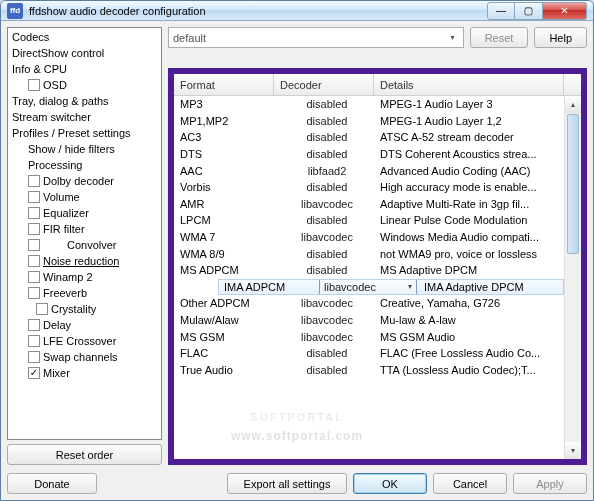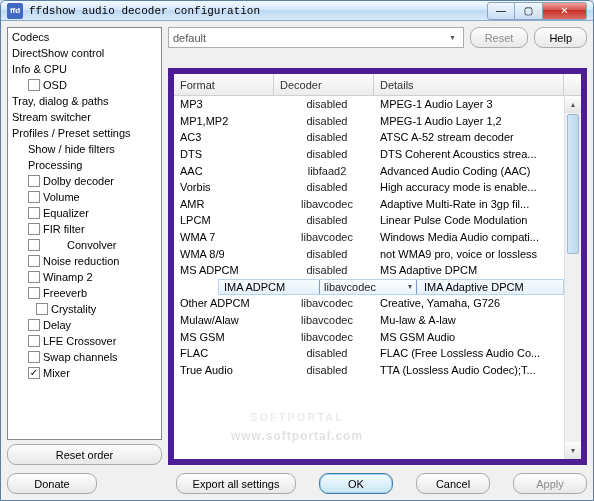--- a/index.html
+++ b/index.html
@@ -1,29 +1,29 @@
 <!DOCTYPE html>
 <html><head>
 <meta charset="utf-8">
 <style>
 * { box-sizing: border-box; font-family: "Segoe UI", Tahoma, sans-serif; font-size: 11px; }
 body { margin: 0; background: #d5e3f3; }
 .window { width: 594px; height: 501px; background: #fff; border: 1px solid #5a7fa0; border-radius: 6px 6px 0 0; overflow: hidden; box-shadow: 0 2px 10px rgba(0,0,0,.2); display: flex; flex-direction: column; }
 .titlebar { height: 20px; background: linear-gradient(#f3f9fe,#d5e8fb 45%,#bcd8f2 46%,#d7e9fa); display: flex; align-items: center; padding: 0 6px 0 6px; border-bottom: 1px solid #8ea9c7; }
 .app-icon { width: 16px; height: 16px; background: #4169c2; color: #fff; font-size: 8px; font-weight: bold; display: flex; align-items: center; justify-content: center; border-radius: 2px; margin-right: 6px; }
-.title { flex: 1; color: #000; font-family: Liberation Mono, monospace; }
+.title { flex: 1; color: #000; }
 .winbtns { display: flex; gap: 0; }
 .winbtn { width: 28px; height: 18px; border: 1px solid #8aa6c5; display: flex; align-items: center; justify-content: center; font-size: 10px; cursor: pointer; }
 .minbtn { background: linear-gradient(#f0f7fd,#c9def3); border-radius: 3px 0 0 3px; }
 .maxbtn { background: linear-gradient(#f0f7fd,#c9def3); border-left: none; }
 .closebtn { width: 44px; background: linear-gradient(#f2a3a0,#d6524c 45%,#c62f26 46%,#de6b63); color: #fff; border-radius: 0 3px 3px 0; border-left: none; }
 .body { flex: 1; background: #f0f0f0; display: flex; flex-direction: column; padding: 6px; gap: 4px; }
 .toprow { display: flex; gap: 6px; align-items: center; }
 .preset-select { flex: 1; height: 21px; border: 1px solid #abadb3; background: #fff; padding: 0 4px; display: flex; align-items: center; justify-content: space-between; color: #555; }
-.btn { height: 21px; padding: 0 14px; border: 1px solid #acacac; background: linear-gradient(#fdfdfd,#e8e8e8); border-radius: 9px; cursor: pointer; display: inline-flex; align-items: center; justify-content: center; }
+.btn { height: 21px; padding: 0 14px; border: 1px solid #acacac; background: linear-gradient(#fdfdfd,#e8e8e8); border-radius: 3px; cursor: pointer; display: inline-flex; align-items: center; justify-content: center; }
 .btn.disabled { color: #8d8d8d; }
 .btn.primary { border-color: #3c7fb1; box-shadow: inset 0 0 0 1px #a6d0ea; background: linear-gradient(#f5fbff,#cce6f7); }
 .main { flex: 1; display: flex; gap: 6px; min-height: 0; }
 .tree-wrap { width: 155px; display: flex; flex-direction: column; gap: 4px; }
 .tree { flex: 1; border: 1px solid #828790; background: #fff; overflow: hidden; padding: 1px 0; }
 .tree-row { display: flex; align-items: center; height: 16px; padding-right: 2px; white-space: nowrap; }
 .tree-row .lbl { overflow: hidden; text-overflow: ellipsis; }
 .chk { width: 12px; height: 12px; border: 1px solid #8c8c8c; background: #fff; margin-right: 3px; flex-shrink: 0; display: inline-flex; align-items: center; justify-content: center; font-size: 10px; line-height: 1; }
 .grid-wrap { flex: 1; border: 6px solid #4c1d95; background: #fff; display: flex; flex-direction: column; min-width: 0; }
 .grid-head { display: flex; height: 22px; border-bottom: 1px solid #d0d0d0; }
@@ -36,21 +36,21 @@
 .rows { flex: 1; }
 .scroll { width: 17px; background: #f0f0f0; border-left: 1px solid #e0e0e0; position: relative; }
 .scroll-arrow { position: absolute; left: 0; width: 100%; height: 17px; background: linear-gradient(#fdfdfd,#e5e5e5); display: flex; align-items: center; justify-content: center; color: #555; font-size: 8px; }
 .scroll-thumb { position: absolute; left: 2px; right: 2px; top: 18px; height: 140px; border-radius: 2px; background: linear-gradient(90deg,#d6e7f6,#bcd7ee); border: 1px solid #9bbad4; }
 .g-row { display: flex; height: 16.6px; align-items: center; }
 .g-row .cell { padding-left: 6px; white-space: nowrap; overflow: hidden; text-overflow: ellipsis; }
 .g-row .cell.col-d { color: #222; text-align: center; }
 .g-row.selected { background: linear-gradient(#f7fbff,#e4f0fb); outline: 1px solid #b6d4ee; outline-offset: -1px; margin-left: 44px; }
 .decoder-select { display: flex; align-items: center; width: 98px; height: 16px; border: 1px solid #7a9ec8; background: linear-gradient(#fbfdff,#e9f2fb); padding-left: 4px; justify-content: space-between; }
 .arrow { color: #555; font-size: 8px; padding: 0 4px; }
-.bottombar { display: flex; gap: 23px; align-items: flex-start; padding-top: 4px; }
+.bottombar { display: flex; gap: 6px; align-items: flex-start; padding-top: 4px; }
 .bottombar .spacer { flex: 1; }
 .watermark { position: absolute; pointer-events: none; color: rgba(0,0,0,.08); font-size: 34px; font-weight: bold; letter-spacing: 2px; width: 594px; text-align: center; top: 390px; }
 .watermark small { display: block; font-size: 12px; letter-spacing: 1px; color: rgba(0,0,0,.12); }
 </style>
 </head>
 <body>
 
 <div class="window">
   <div class="titlebar">
     <div class="app-icon">ffd</div>
@@ -107,21 +107,21 @@
               <span class="lbl">Equalizer</span>
             </div>
             <div class="tree-row" style="padding-left: 20px;">
               <span class="chk"></span>
               <span class="lbl">FIR filter</span>
             </div>
             <div class="tree-row" style="padding-left: 20px; gap: 24px;">
               <span class="chk"></span>
               <span class="lbl">Convolver</span>
             </div>
-            <div class="tree-row" style="padding-left: 20px;">
+            <div class="tree-row" style="padding-left: 20px; text-decoration: underline;">
               <span class="chk"></span>
               <span class="lbl">Noise reduction</span>
             </div>
             <div class="tree-row" style="padding-left: 20px;">
               <span class="chk"></span>
               <span class="lbl">Winamp 2</span>
             </div>
             <div class="tree-row" style="padding-left: 20px;">
               <span class="chk"></span>
               <span class="lbl">Freeverb</span>

